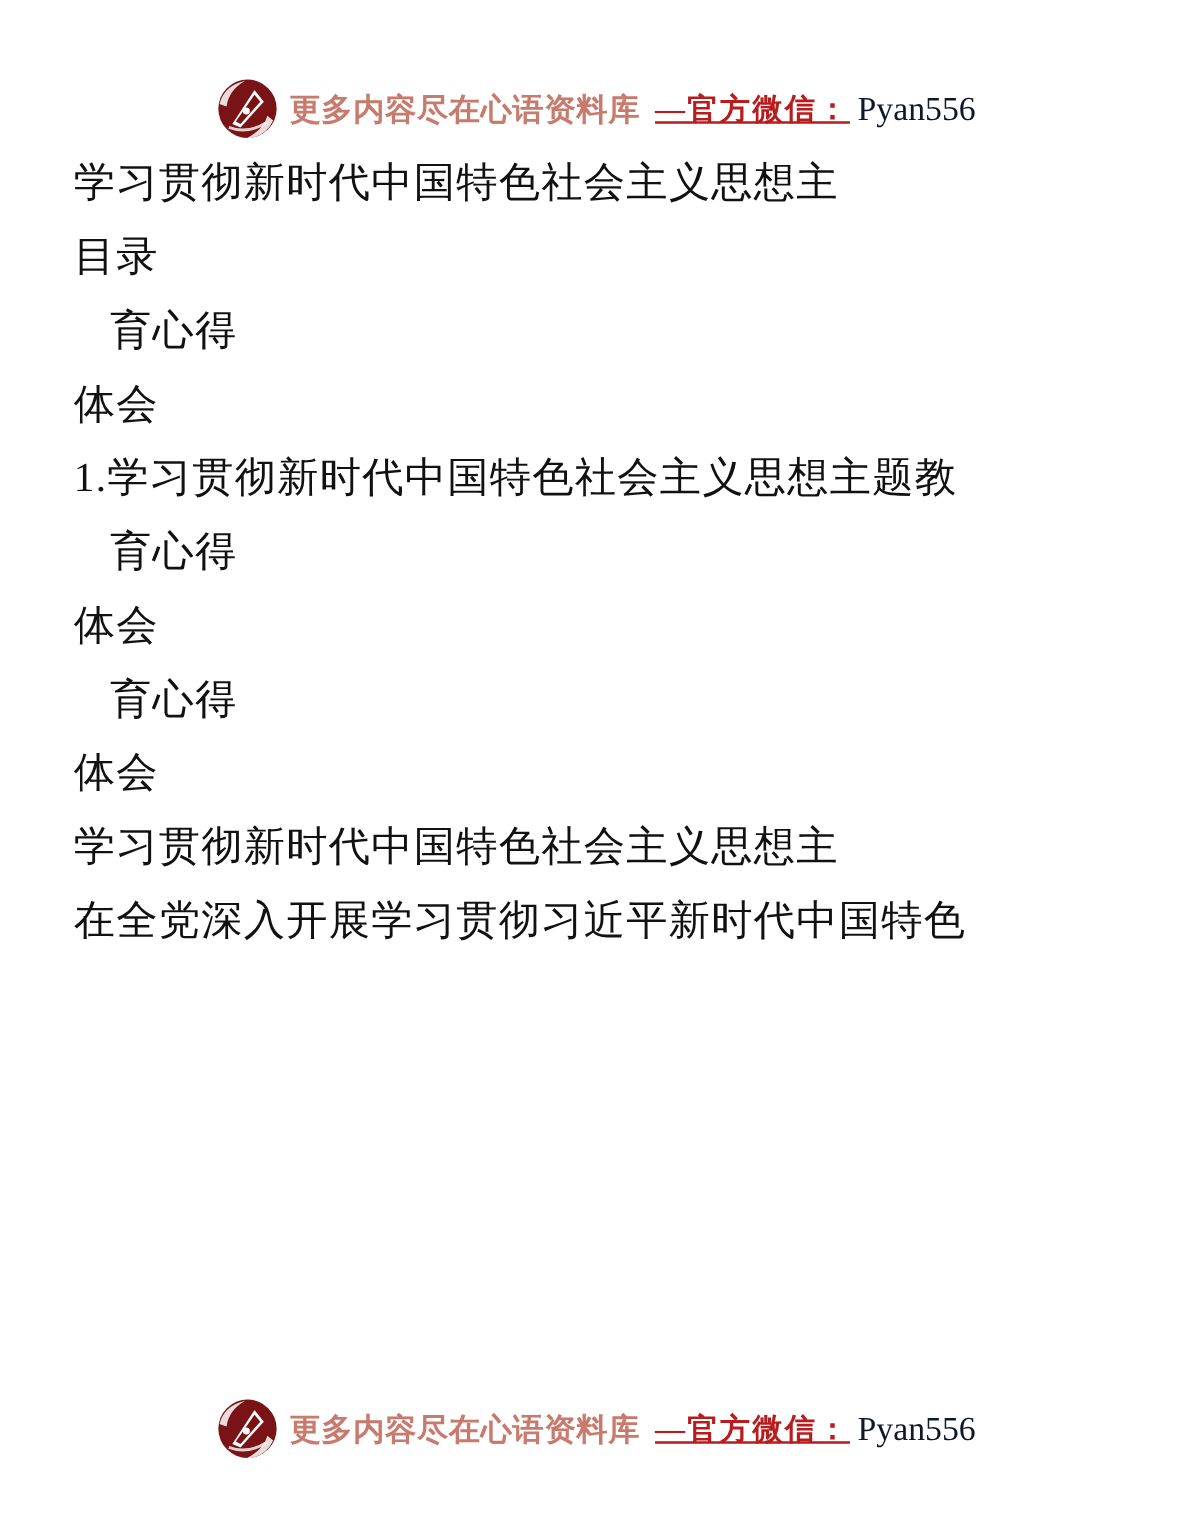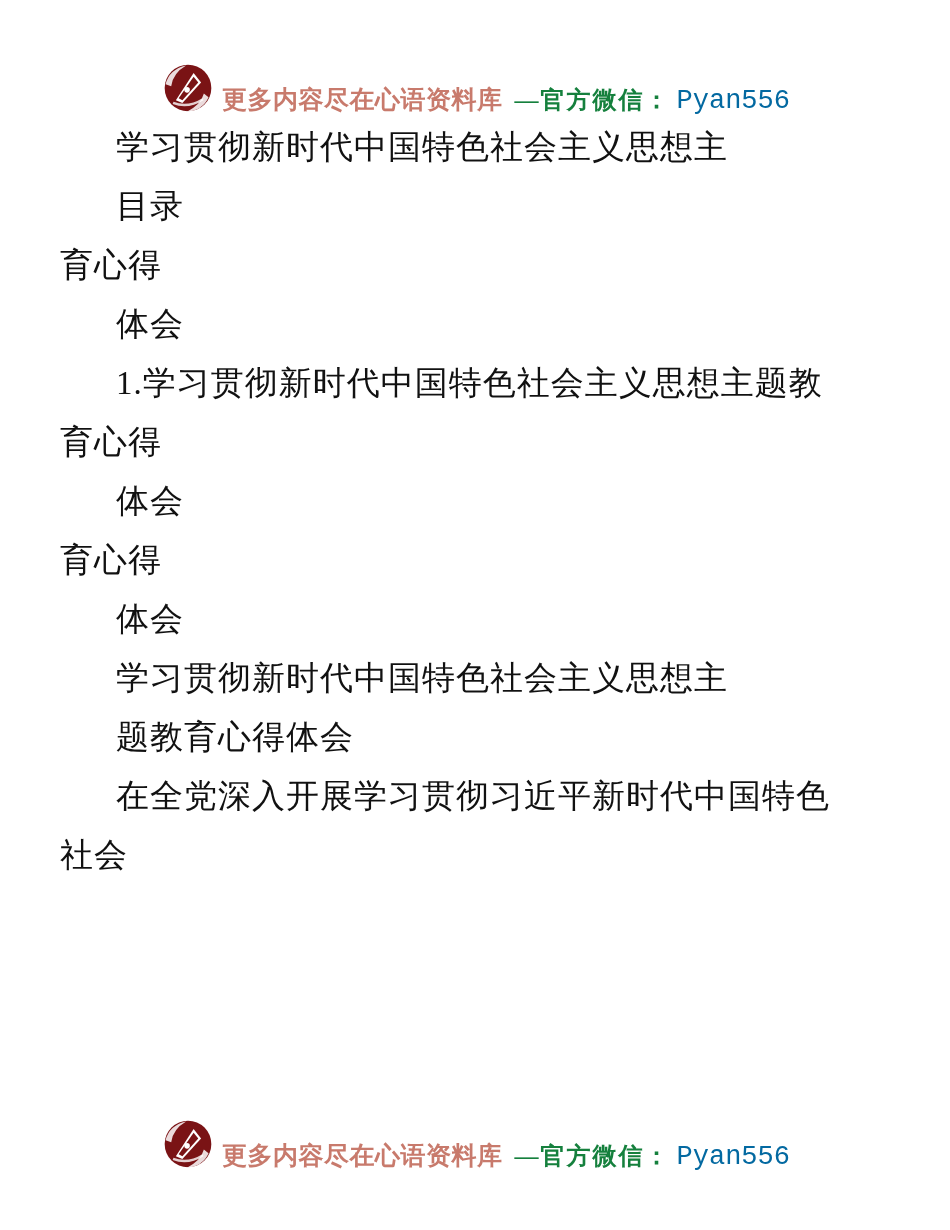--- a/index.html
+++ b/index.html
@@ -12,71 +12,72 @@
     font-family: "Liberation Serif", serif;
   }
 
   
   .watermark {
     position: absolute;
     left: 0;
     width: 100%;
     height: 58px;
     display: flex;
-    align-items: flex-end;
+    align-items: center;
     justify-content: center;
   }
   .wm-header { top: 58px; }
   .wm-footer { top: 1114px; }
   .wm-logo {
     width: 56px;
     height: 56px;
     margin-right: 6px;
     flex: 0 0 auto;
   }
   .wm-brand {
     color: #c87a6c;
     font-weight: 700;
     font-size: 25px;
     letter-spacing: 0.5px;
     white-space: nowrap;
   }
   .wm-label {
-    color: #15803d;
+    color: #b91c1c;
     font-weight: 700;
     font-size: 24px;
     letter-spacing: 2px;
     white-space: nowrap;
     margin-left: 12px;
+    text-decoration: underline;
   }
   .wm-id {
-    color: #0369a1;
-    font-family: Liberation Mono, monospace;
+    color: #0f172a;
+    font-family: Liberation Serif, serif;
     font-size: 27px;
     margin-left: 6px;
     white-space: nowrap;
   }
 
   
   .doc {
     position: absolute;
     top: 118px;
     left: 0;
     width: 100%;
     color: #111111;
     font-size: 33px;
     letter-spacing: 1px;
   }
   .doc-line {
     height: 59px;
     line-height: 59px;
     white-space: nowrap;
-    padding-left: 60px;  
+    padding-left: 88px;  
   }
-  .doc-line[data-indent="true"] { padding-left: 116px; } 
+  .doc-line[data-indent="true"] { padding-left: 59px; } 
 </style>
 </head>
 <body>
 
 <div class="page">
 
   <div class="watermark wm-header">
     <svg class="wm-logo" viewBox="0 0 60 60" aria-hidden="true">
       <circle cx="30" cy="30" r="25" fill="#7a1315"></circle>
       <path d="M6 26 Q10 10 28 6 Q14 14 12 28 Z" fill="#ffffff" opacity="0.85"></path>
@@ -95,23 +96,21 @@
     <div class="doc-line" data-indent="true">学习贯彻新时代中国特色社会主义思想主</div>
     <div class="doc-line" data-indent="true">目录</div>
     <div class="doc-line" data-indent="false">育心得</div>
     <div class="doc-line" data-indent="true">体会</div>
     <div class="doc-line" data-indent="true">1.学习贯彻新时代中国特色社会主义思想主题教</div>
     <div class="doc-line" data-indent="false">育心得</div>
     <div class="doc-line" data-indent="true">体会</div>
     <div class="doc-line" data-indent="false">育心得</div>
     <div class="doc-line" data-indent="true">体会</div>
     <div class="doc-line" data-indent="true">学习贯彻新时代中国特色社会主义思想主</div>
-    <div class="doc-line" data-indent="true">题教育心得体会</div>
     <div class="doc-line" data-indent="true">在全党深入开展学习贯彻习近平新时代中国特色</div>
-    <div class="doc-line" data-indent="false">社会</div>
   </div>
 
   <div class="watermark wm-footer">
     <svg class="wm-logo" viewBox="0 0 60 60" aria-hidden="true">
       <circle cx="30" cy="30" r="25" fill="#7a1315"></circle>
       <path d="M6 26 Q10 10 28 6 Q14 14 12 28 Z" fill="#ffffff" opacity="0.85"></path>
       <path d="M52 40 Q46 54 28 56 Q44 48 47 36 Z" fill="#ffffff" opacity="0.85"></path>
       <path d="M17 43 L36 14 L44 24 L24 46 Z" fill="#ffffff"></path>
       <path d="M20 41 L36 18 L41 24 L24 43 Z" fill="#7a1315"></path>
       <circle cx="29" cy="32" r="3" fill="#ffffff"></circle>

